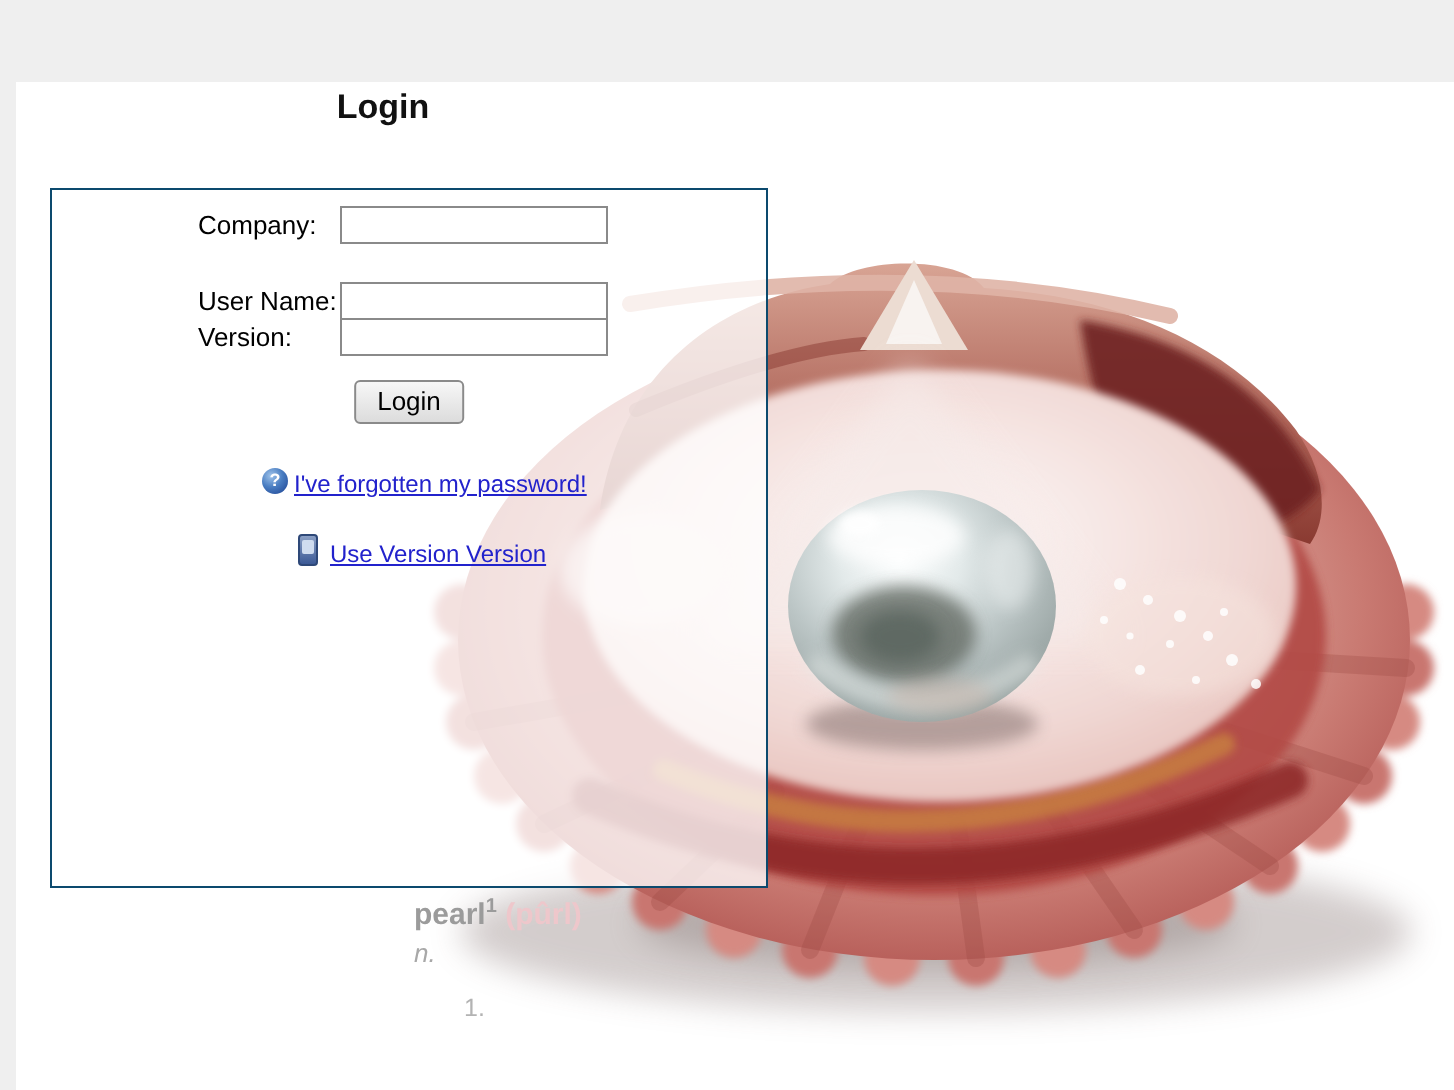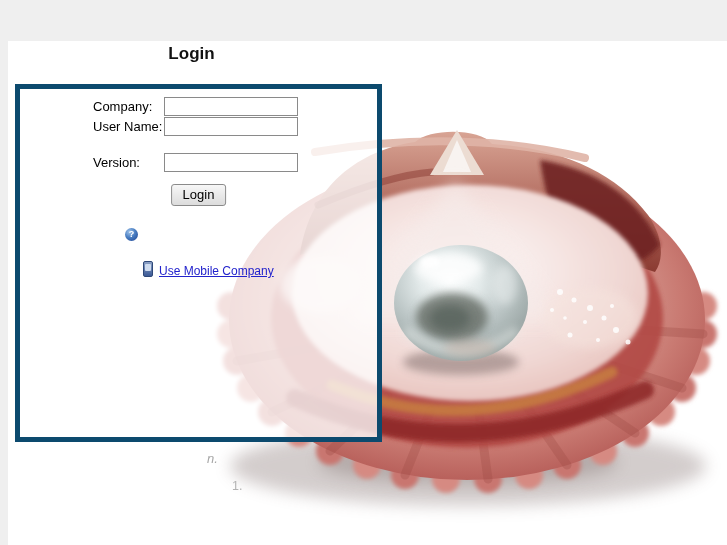--- a/index.html
+++ b/index.html
@@ -15,32 +15,32 @@
   }
   .shell-svg{position:absolute;left:0;top:0;z-index:0;}
   .page-title{
     position:absolute;left:5px;top:3px;width:357px;z-index:3;
     margin:0;text-align:center;
     font-size:17px;font-weight:bold;color:#111111;
   }
   .login-box{
     position:absolute;left:5px;top:41px;width:357px;height:348px;z-index:2;
     background:rgba(255,255,255,0.78);
-    border:5px solid #0c4a6e;
-    margin:2px;
+    border:1px solid #0c4a6e;
+    margin:12px;
   }
   .field-label{
     position:absolute;left:73px;font-size:13px;color:#000;line-height:19px;
   }
   .field-input{
     position:absolute;left:144px;width:128px;height:15px;
     border:1px solid #8a8a8a;background:#ffffff;
     font-size:12px;padding:1px 2px;font-family:"Liberation Sans",sans-serif;
   }
-  .r1{top:8px;}  .r2{top:28px;}  .r3{top:64px;}
+  .r1{top:8px;}  .r2{top:46px;}  .r3{top:64px;}
   .login-button{
     position:absolute;left:50%;transform:translateX(-50%);top:95px;
     font-size:13px;color:#000;padding:2px 11px 3px 11px;
     background:linear-gradient(#f7f7f7,#dcdcdc);
     border:1px solid #8a8a8a;border-radius:3px;
     font-family:"Liberation Sans",sans-serif;cursor:pointer;
   }
   .link{
     position:absolute;font-size:12px;color:#2222cc;text-decoration:underline;cursor:pointer;
   }
@@ -191,20 +191,21 @@
     <ellipse cx="452" cy="317" rx="36" ry="24" fill="#636b63" opacity="0.8" filter="url(#b4)"></ellipse>
     <ellipse cx="450" cy="318" rx="20" ry="13" fill="#55605a" opacity="0.7" filter="url(#b4)"></ellipse>
     <ellipse cx="448" cy="268" rx="34" ry="15" fill="#ffffff" opacity="0.8" filter="url(#b4)"></ellipse>
     <ellipse cx="430" cy="262" rx="10" ry="6" fill="#ffffff" opacity="0.9" filter="url(#b2)"></ellipse>
     <ellipse cx="505" cy="285" rx="12" ry="20" fill="#eef2f2" opacity="0.5" filter="url(#b4)"></ellipse>
     <path d="M 405,330 Q 461,372 517,330" stroke="#e6ebe9" stroke-width="10" fill="none" opacity="0.55" filter="url(#b4)"></path>
     <ellipse cx="470" cy="348" rx="26" ry="9" fill="#cfae9f" opacity="0.35" filter="url(#b4)"></ellipse>
   </svg>
 
   <div class="definition">
+    <div class="def-head"><span>pearl</span><sup>1</sup> <span class="def-pron">(pûrl)</span></div>
     <div class="def-pos">n.</div>
     <div class="def-list">
       <div class="def-item">
         <span class="def-num">1.</span>
       </div>
 
     </div>
   </div>
 
   <h1 class="page-title">Login</h1>
@@ -215,20 +216,21 @@
 
     <label class="field-label r2">User Name:</label>
     <input class="field-input r2" type="text" value="" style="">
 
     <label class="field-label r3">Version:</label>
     <input class="field-input r3" type="password" value="" style="">
 
     <button class="login-button" type="submit">Login</button>
 
     <span class="help-icon">?</span>
+    <a class="link help-link" href="#">I've forgotten my password!</a>
 
     <span class="mobile-icon">
         <span class="mobile-screen"></span>
       </span>
-    <a class="link mobile-link" href="#">Use Mobile Company</a>
+    <a class="link mobile-link" href="#">Use Version Version</a>
   </form>
 
 </div>
 
 </body></html>

